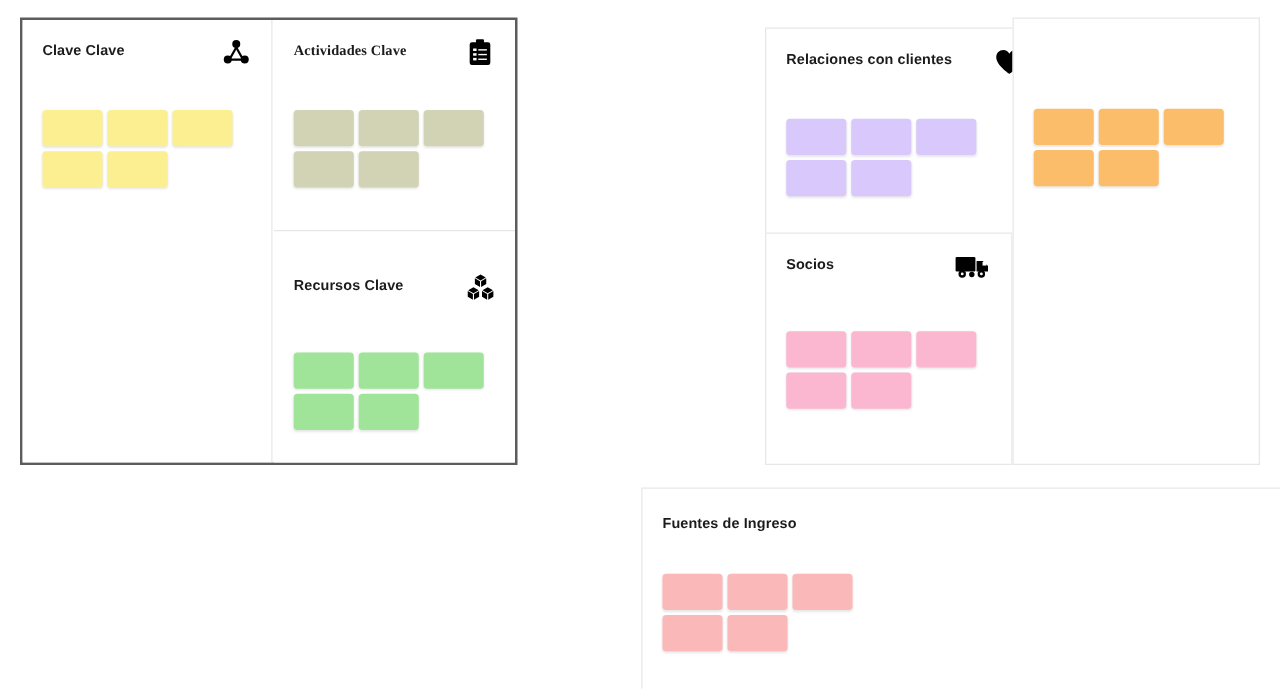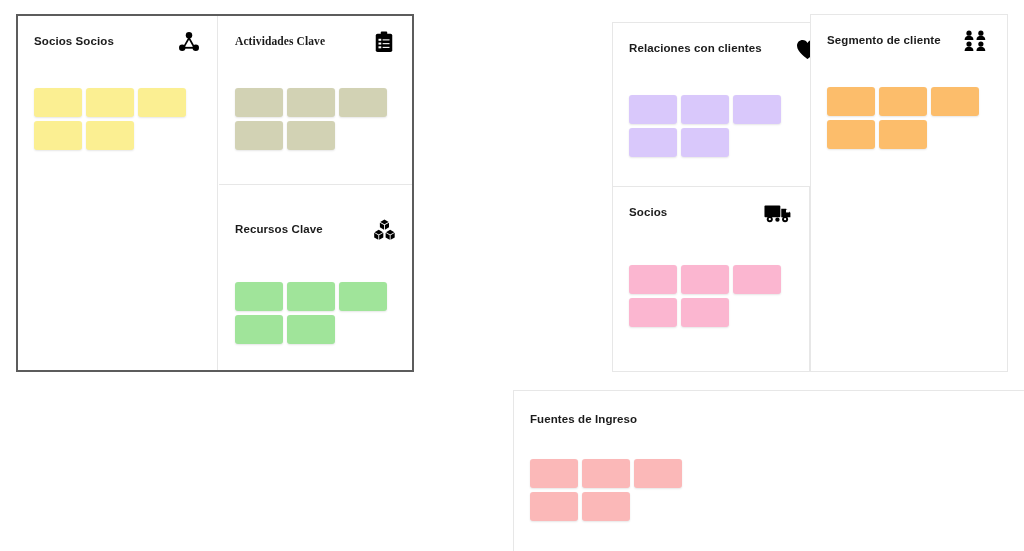--- a/index.html
+++ b/index.html
@@ -95,21 +95,21 @@
 </style>
 </head>
 <body>
 
 <div id="canvas-root">
 
   <div class="panel outlined" style="left:16px; top:14px; width:398px; height:358px;">
 
     <div class="subpanel div-right" style="left:0; top:0; width:200px; height:354px;">
       <div class="panel-head">
-        <span class="panel-title">Socios Socios</span>
+        <span class="panel-title">Clave Clave</span>
         <span class="panel-icon">
           <svg width="22" height="22" viewBox="0 0 24 24" fill="currentColor">
             <circle cx="12" cy="4.6" r="3.5"></circle>
             <circle cx="4.6" cy="18.2" r="3.5"></circle>
             <circle cx="19.4" cy="18.2" r="3.5"></circle>
             <path d="M12 5.6 L5.2 17.6 L6.9 18.6 L13.7 6.6 Z"></path>
             <path d="M12 5.6 L18.8 17.6 L17.1 18.6 L10.3 6.6 Z"></path>
             <path d="M5.2 17.3 h13.6 v2 H5.2 Z"></path>
           </svg>
         </span>
@@ -219,43 +219,20 @@
     <div class="notes" style="width:152px; top:78px;">
       <div class="note" style="background:#fbb6d0"></div>
       <div class="note" style="background:#fbb6d0"></div>
       <div class="note" style="background:#fbb6d0"></div>
       <div class="note" style="background:#fbb6d0"></div>
       <div class="note" style="background:#fbb6d0"></div>
     </div>
   </div>
 
   <div class="panel" style="left:810px; top:14px; width:198px; height:358px;">
-    <div class="panel-head">
-      <span class="panel-title">Segmento de cliente</span>
-      <span class="panel-icon" style="width:30px">
-        <svg width="27" height="22" viewBox="0 0 28 22" fill="currentColor">
-          <g>
-            <circle cx="5.2" cy="2.9" r="2.7"></circle>
-            <path d="M0.6 10.0 C0.6 7.0 2.6 5.6 5.2 5.6 C7.8 5.6 9.8 7.0 9.8 10.0 Z"></path>
-          </g>
-          <g>
-            <circle cx="17.5" cy="2.9" r="2.7"></circle>
-            <path d="M12.9 10.0 C12.9 7.0 14.9 5.6 17.5 5.6 C20.1 5.6 22.1 7.0 22.1 10.0 Z"></path>
-          </g>
-          <g>
-            <circle cx="5.2" cy="14.2" r="2.7"></circle>
-            <path d="M0.6 21.3 C0.6 18.3 2.6 16.9 5.2 16.9 C7.8 16.9 9.8 18.3 9.8 21.3 Z"></path>
-          </g>
-          <g>
-            <circle cx="17.5" cy="14.2" r="2.7"></circle>
-            <path d="M12.9 21.3 C12.9 18.3 14.9 16.9 17.5 16.9 C20.1 16.9 22.1 18.3 22.1 21.3 Z"></path>
-          </g>
-        </svg>
-      </span>
-    </div>
     <div class="notes" style="width:152px;">
       <div class="note" style="background:#fcbd6b"></div>
       <div class="note" style="background:#fcbd6b"></div>
       <div class="note" style="background:#fcbd6b"></div>
       <div class="note" style="background:#fcbd6b"></div>
       <div class="note" style="background:#fcbd6b"></div>
     </div>
   </div>
 
 

